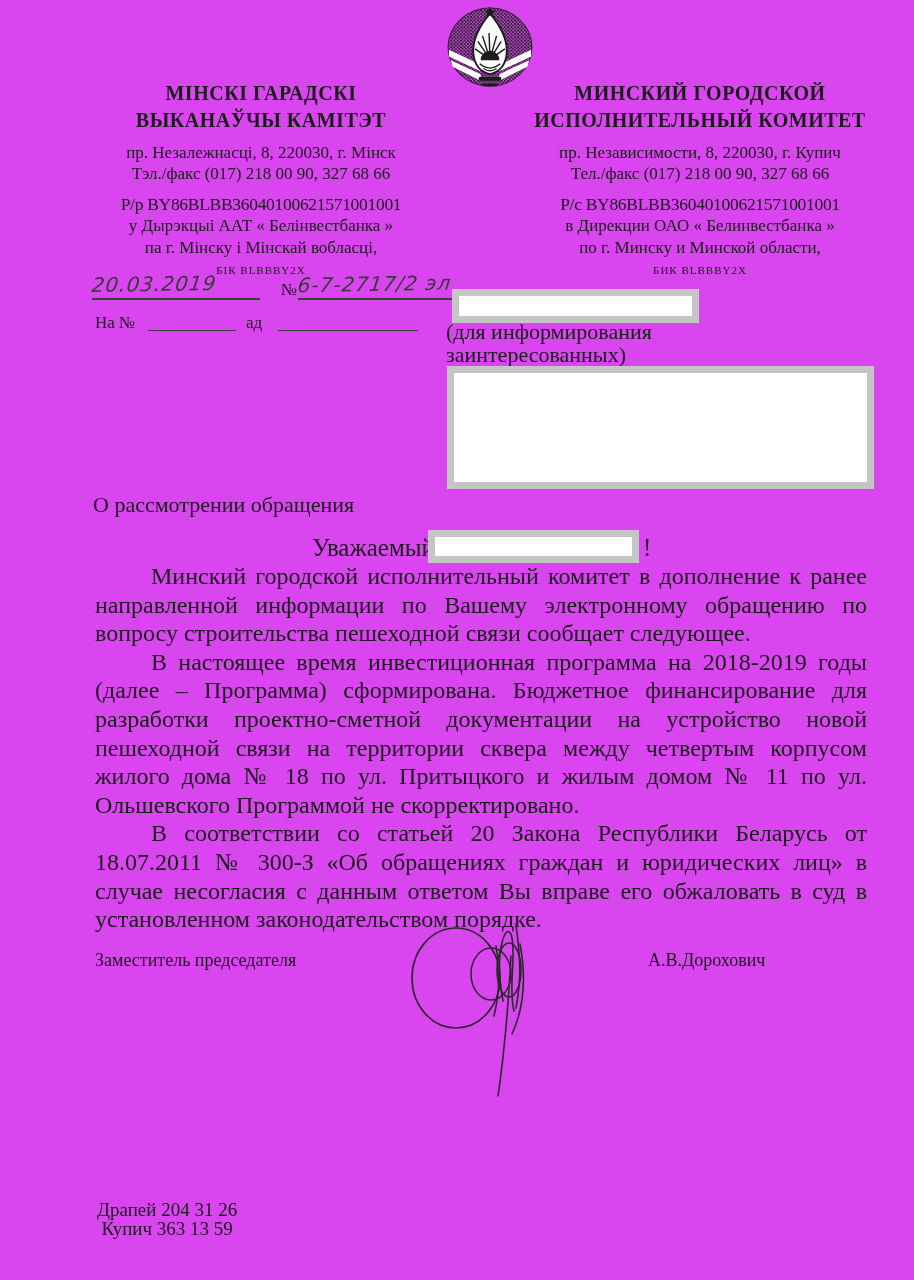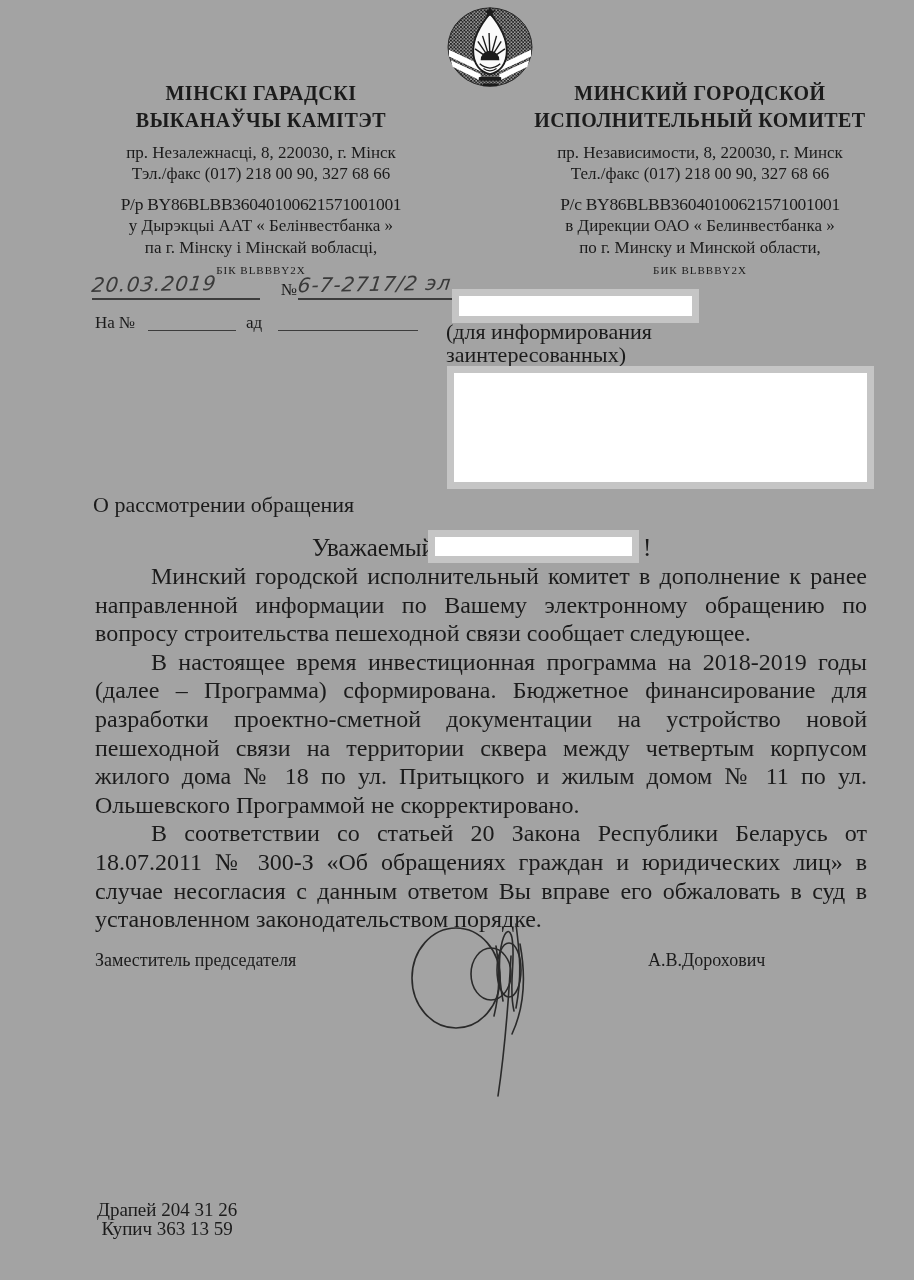--- a/index.html
+++ b/index.html
@@ -1,20 +1,20 @@
 <!DOCTYPE html>
 <html><head>
 <meta charset="utf-8">
 <style>
   html,body{margin:0;padding:0;background:#e8e8e8;}
   .page{
     position:relative;
     width:914px;height:1280px;
     margin:0 auto;
-    background:#a3a3a3;
+    background:#d946ef;
     font-family:"Liberation Serif", serif;
     color:#1b1b1b;
     overflow:hidden;
   }
   .abs{position:absolute;}
   
   .hdr{position:absolute;top:80px;text-align:center;}
   .hdr-left{left:85px;width:352px;}
   .hdr-right{left:522px;width:356px;}
   .hdr .t{font-weight:bold;font-size:20px;line-height:27px;letter-spacing:.5px;}
@@ -101,21 +101,21 @@
     <div class="a">Тэл./факс  (017) 218 00 90,  327 68 66</div>
     <div class="acct">Р/р BY86BLBB36040100621571001001</div>
     <div class="b">у  Дырэкцыі  ААТ  « Белінвестбанка »</div>
     <div class="b">па г. Мінску і Мінскай вобласці,</div>
     <div class="bik">БІК  BLBBBY2X</div>
   </div>
 
   <div class="hdr hdr-right">
     <div class="t">МИНСКИЙ ГОРОДСКОЙ</div>
     <div class="t">ИСПОЛНИТЕЛЬНЫЙ КОМИТЕТ</div>
-    <div class="a a1">пр. Независимости, 8, 220030, г. Минск</div>
+    <div class="a a1">пр. Независимости, 8, 220030, г. Купич</div>
     <div class="a">Тел./факс  (017) 218 00 90,  327 68 66</div>
     <div class="acct">Р/с BY86BLBB36040100621571001001</div>
     <div class="b">в  Дирекции  ОАО  « Белинвестбанка »</div>
     <div class="b">по г. Минску и Минской области,</div>
     <div class="bik">БИК  BLBBBY2X</div>
   </div>
 
   <div class="abs" style="left:92px;top:272px;width:170px;text-align:left;">
     <span class="uline" style="display:inline-block;width:168px;padding-bottom:2px;">
       <span class="hw">20.03.2019</span>

